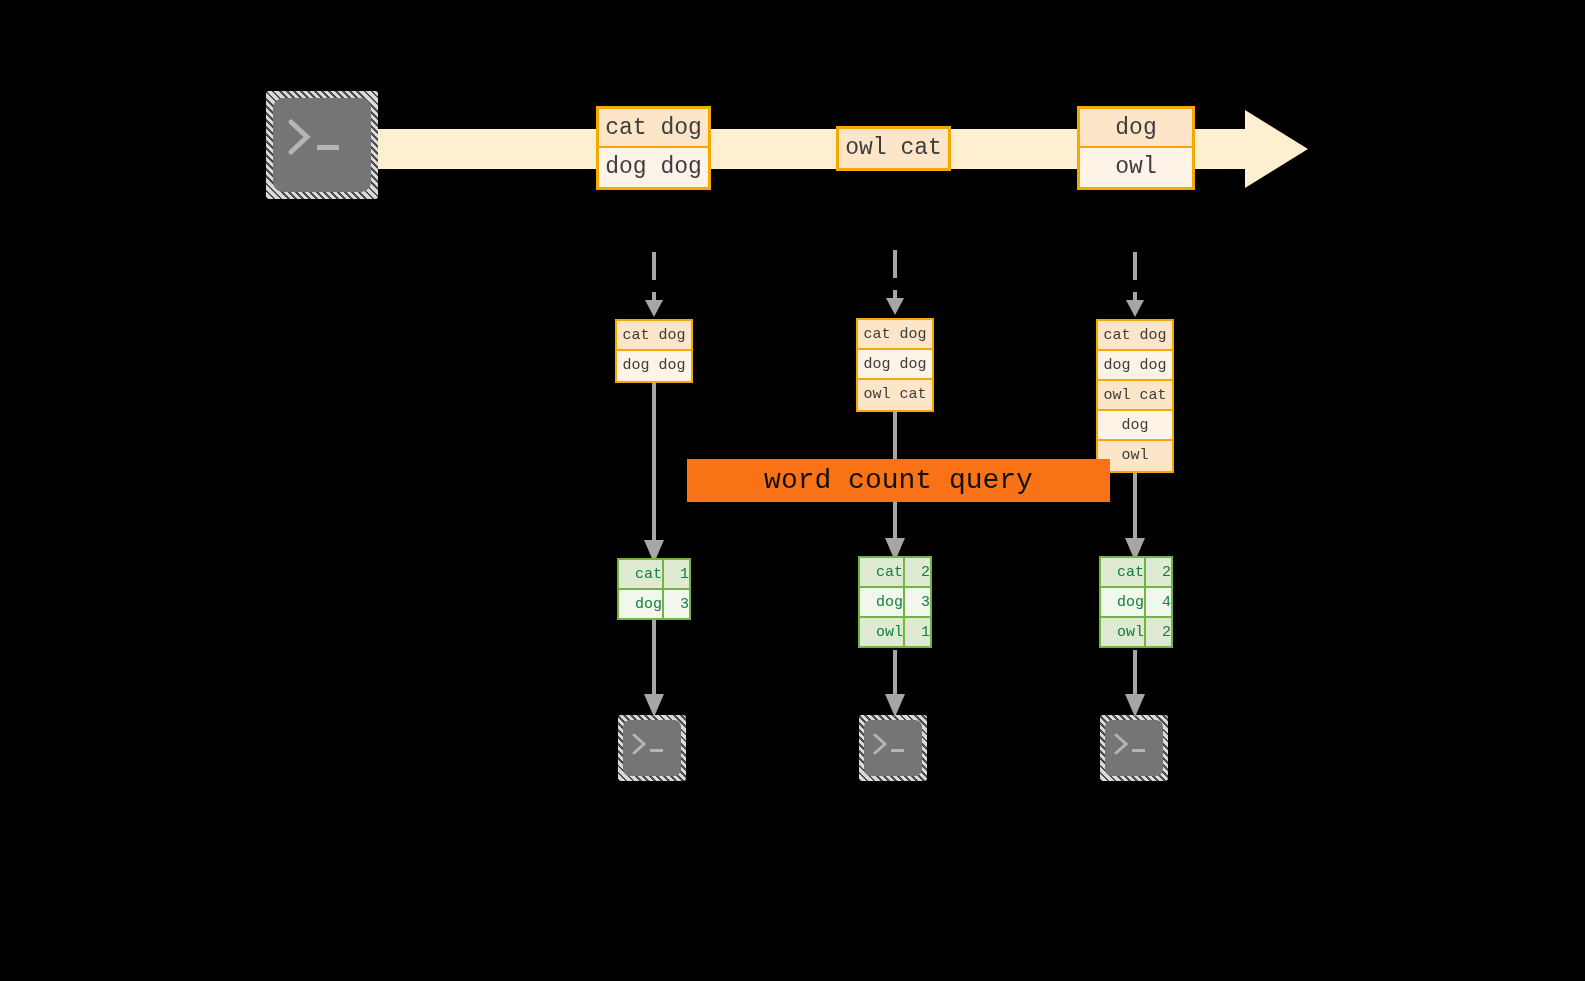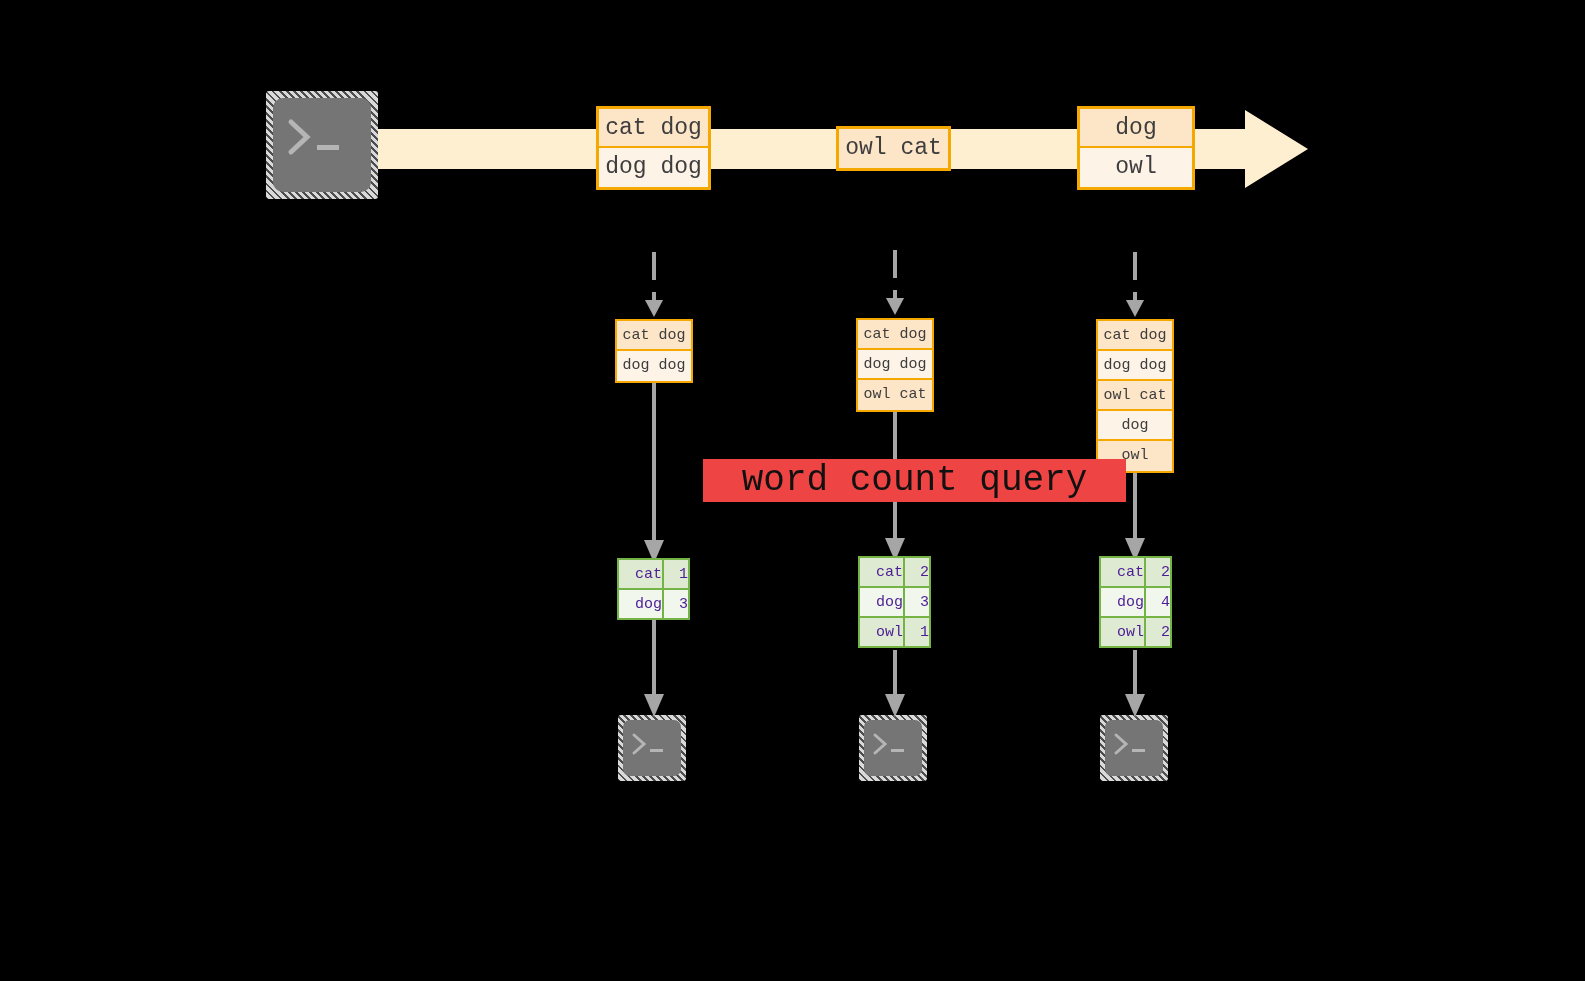--- a/index.html
+++ b/index.html
@@ -96,47 +96,47 @@
     border: 2px solid #74b345;
     z-index: 6;
     display: table;
     border-collapse: collapse;
   }
   .restable .row { display: table-row; }
   .restable .rc {
     display: table-cell;
     height: 30px;
     font-size: 15px;
-    color: #4c1d95;
-    text-align: right;
+    color: #15803d;
+    text-align: left;
     vertical-align: middle;
     border-bottom: 2px solid #74b345;
     background: #f1f7ec;
     white-space: nowrap;
+    padding-left: 16px;
   }
   .restable .rc.key { width: 45px; border-right: 2px solid #74b345; }
   .restable .rc.val { width: 26px; }
   .restable .row:last-child .rc { border-bottom: none; }
   .restable .row.shade .rc { background: #dfead2; }
 
   
   .conn { position: absolute; z-index: 3; }
 
   
   .query-label {
     position: absolute;
-    background: #ef4444;
+    background: #f97316;
     color: #111111;
-    font-size: 36px;
+    font-size: 28px;
     display: flex;
     align-items: center;
     justify-content: center;
     z-index: 8;
     white-space: nowrap;
-    margin-left: 16px;
   }
 </style>
 </head>
 <body>
 
 <div id="stage">
 
   <div class="timeline-arrow">
     <svg width="940" height="78" viewBox="0 0 940 78">
       <polygon points="0,19 877,19 877,0 940,39 877,78 877,59 0,59" fill="#fdefd0"></polygon>

